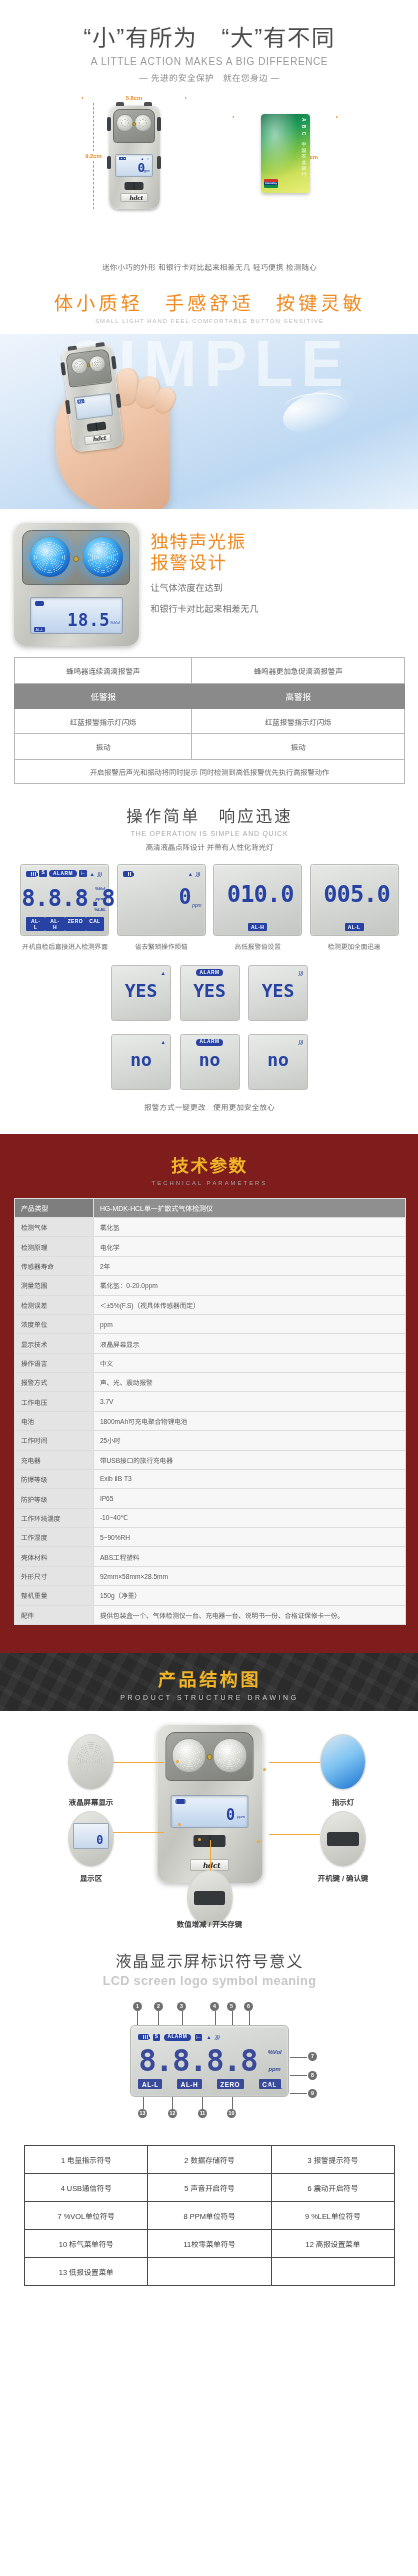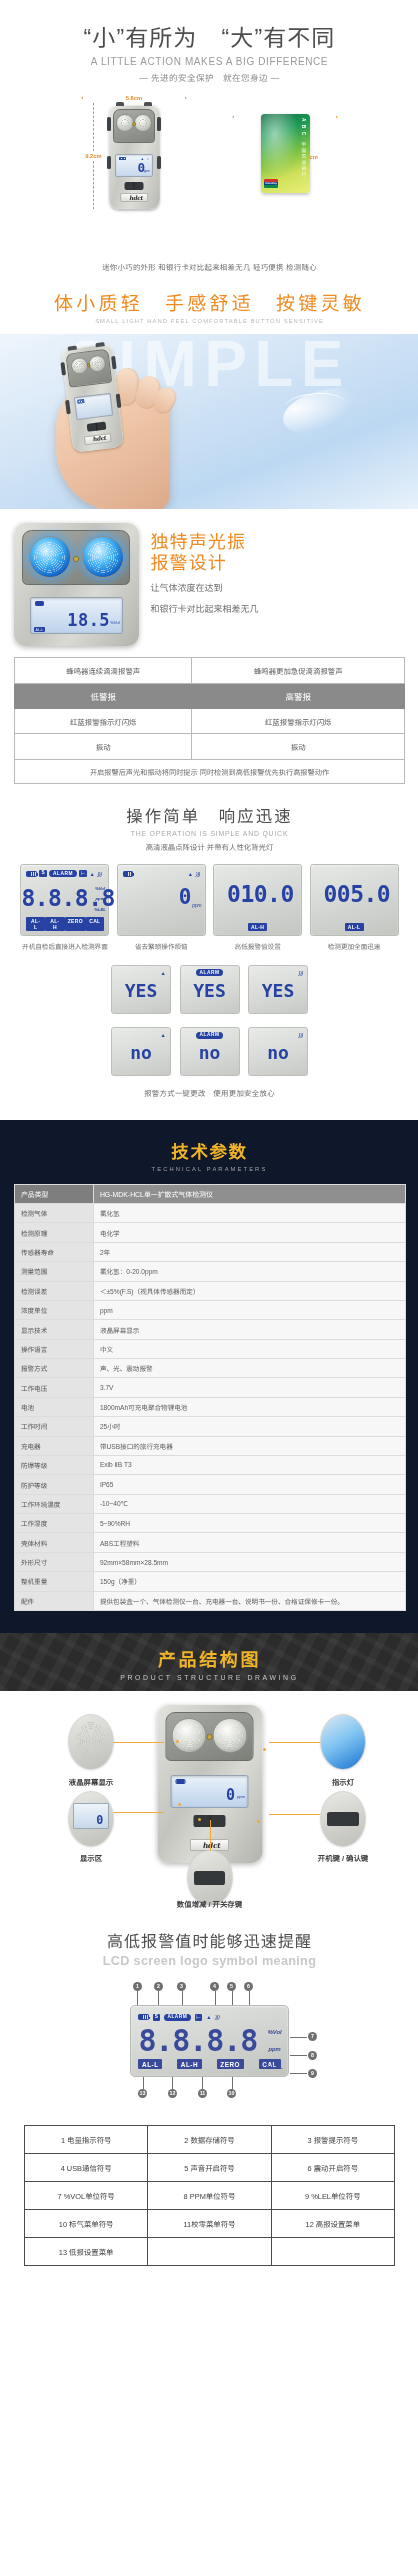--- a/index.html
+++ b/index.html
@@ -290,35 +290,35 @@
     display:flex; justify-content:space-between; }
   .tag { background:#2742a3; color:#fff; font-size:5px; font-weight:700;
     padding:1.1px 3.2px; border-radius:1.1px; letter-spacing:0.3px; }
   .lcdcard .botcenter { position:absolute; bottom:3.7px; left:0; right:0; text-align:center; }
 
   .cap-row { display:flex; justify-content:center; gap:7.4px; margin-top:4.8px; }
   .cap-row span { width:89px; font-size:6.6px; color:#6b6b6b; text-align:center; }
 
   .yesno-row { display:flex; justify-content:center; gap:8.5px; margin-top:13.8px; }
   .ynCard {
-    width: 60px; height: 49px; border-radius:2.6px; position:relative;
+    width: 60px; height: 56px; border-radius:2.6px; position:relative;
     background: linear-gradient(165deg,#e9ebe8 0%,#d5d8d4 60%,#c6c9c4 100%);
     border:0.5px solid #bcbfba;
   }
   .ynCard .hdr { position:absolute; top:3.2px; left:4.2px; right:4.2px; height:7.4px;
     display:flex; justify-content:flex-end; align-items:center; }
   .ynCard .word {
     position:absolute; left:0; right:0; top:16px; text-align:center;
     font-family:"DejaVu Sans Mono", monospace; font-size:18px; font-weight:700;
     color:#2742a3; line-height:1;
   }
   .op-foot { font-size:7.4px; color:#6b6b6b; text-align:center; margin-top:10.6px; letter-spacing:0.3px; }
 
   
-  .tech-sec { background:#0f172a; padding: 18px 0 22px; margin-top: 16px; }
+  .tech-sec { background:#7f1d1d; padding: 18px 0 28px; margin-top: 16px; }
   .tech-title { text-align:center; }
   .tech-title h2 { font-size:17.5px; color:#f0b429; font-weight:700; letter-spacing:1.6px;
     text-shadow: 0.5px 0.5px 0 rgba(0,0,0,.07); }
   .tech-title .en { font-size:5.8px; color:#a3a3a3; letter-spacing:2.1px; margin-top:2.6px; }
 
   table.spec {
     width: 392px; margin: 11.7px auto 0; border-collapse: collapse;
     font-size: 6.6px; color:#5d5d5d; background:#fff;
   }
   table.spec tr:first-child td { background:#8f8f8f; color:#fff; font-size:6.9px; }
@@ -868,21 +868,21 @@
       <div class="bubble" style="left:50%; transform:translateX(-50%); top:159px;">
         <div class="bkey"></div>
       </div>
       <div class="leader v" style="left:50%; top:129px; height:31px;"></div>
       <span class="dot" style="left:calc(50% - 11.7px); top:127px;"></span>
       <div class="blabel" style="left:0; right:0; top:207px; text-align:center;">数值增减 / 开关存键</div>
     </div>
   </section>
 
   <section class="legend-sec">
-    <h2>高低报警值时能够迅速提醒</h2>
+    <h2>液晶显示屏标识符号意义</h2>
     <div class="en">LCD screen logo symbol meaning</div>
 
     <div class="legend-wrap">
       <div class="numrow">
         <span class="numbadge" style="left:35px;top:0;">1</span>
         <span class="numstem" style="left:39px;top:9px;height:14.3px;"></span>
         <span class="numbadge" style="left:56px;top:0;">2</span>
         <span class="numstem" style="left:60px;top:9px;height:14.3px;"></span>
         <span class="numbadge" style="left:79px;top:0;">3</span>
         <span class="numstem" style="left:84px;top:9px;height:14.3px;"></span>

